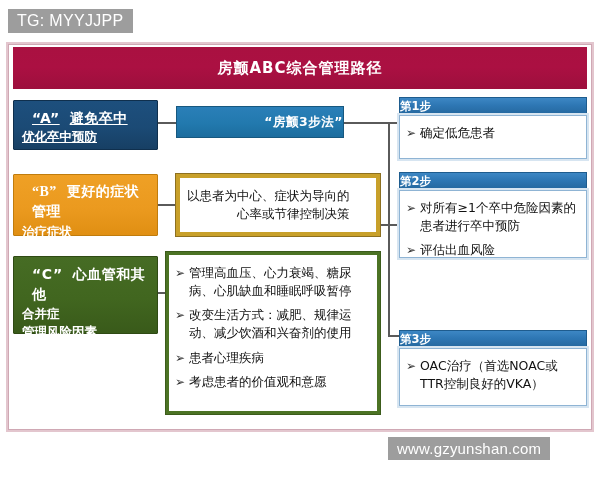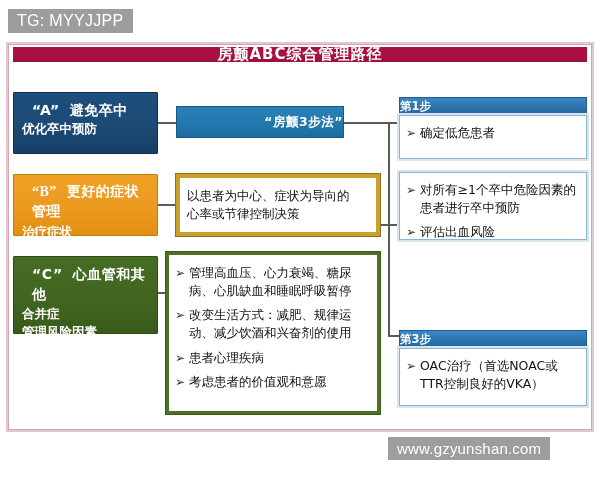--- a/index.html
+++ b/index.html
@@ -31,21 +31,21 @@
     background: #ffffff;
   }
   #frame::after{
     content:""; position:absolute; left:-1px; top:-1px; right:-1px; bottom:-1px;
     border:1px solid #cfa8b4; pointer-events:none;
   }
 
   
   #title-bar {
     position: absolute; left: 13px; top: 47px;
-    width: 574px; height: 15px;
+    width: 574px; height: 42px;
     background: linear-gradient(180deg, #b31349 0%, #a8104099 0%, #ab1042 48%, #9d0f3d 100%);
     background-color: #ac1142;
     display: flex; align-items: center; justify-content: center;
     z-index: 6;
   }
   #title-bar span {
     color: #ffffff; font-size: 15px; font-weight: bold; letter-spacing: 1px;
   }
 
   
@@ -55,23 +55,23 @@
     color: #ffffff;
     padding: 7px 8px 6px 8px;
     line-height: 1.45;
     font-size: 12.5px;
     font-weight: bold;
     border-radius: 1px;
   }
   .abc .lead { font-size: 14px; padding-left: 10px; letter-spacing: .5px; }
   .abc .lead .tag { margin-right: 10px; }
 
-  #box-a { left: 13px; top: 92px;  width: 145px; height: 62px;
+  #box-a { left: 13px; top: 100px;  width: 145px; height: 50px;
            background: linear-gradient(180deg,#1d4f7d 0%, #1b4a75 55%, #173f64 100%);
-           border: 1px solid #0f2f4d; }
+           border: 1px solid #0f2f4d; text-decoration: underline; }
   #box-b { left: 13px; top: 174px; width: 145px; height: 62px;
            background: linear-gradient(180deg,#efa025 0%, #eb9a1f 55%, #e08f13 100%);
            border: 1px solid #c07c0d; font-family: Liberation Serif, serif; }
   #box-c { left: 13px; top: 256px; width: 145px; height: 78px;
            background: linear-gradient(180deg,#466c24 0%, #41661f 55%, #395a1a 100%);
            border: 1px solid #2f4a14; }
 
   
   #box-3step {
     left: 176px; top: 106px; width: 168px; height: 32px;
@@ -81,20 +81,21 @@
   }
   #box-3step span { color: #ffffff; font-size: 12.5px; font-weight: bold; letter-spacing: .5px; }
 
   #box-bdesc {
     left: 176px; top: 174px; width: 204px; height: 62px;
     background: #ffffff;
     border: 4px solid #c8a02a;
     outline: 1px solid #8d7020;
     display: flex; align-items: center;
     padding: 0 7px;
+    text-align: right;
   }
   #box-bdesc .txt { font-size: 12.5px; color: #111111; line-height: 1.45; }
 
   #box-cdesc {
     left: 166px; top: 252px; width: 214px; height: 162px;
     background: #ffffff;
     border: 3px solid #4c7324;
     outline: 1px solid #3c5c1b;
   }
   #box-cdesc .list { padding: 9px 6px 0 6px; }
@@ -221,20 +222,23 @@
     </div>
     <div class="step-body">
       <div class="bullet">
         <span class="mk">➢</span>
         <span class="bt">确定低危患者</span>
       </div>
     </div>
   </div>
 
   <div class="box" id="step2">
+    <div class="step-head">
+      <span>第2步</span>
+    </div>
     <div class="step-body">
       <div class="bullet">
         <span class="mk">➢</span>
         <span class="bt">对所有≥1个卒中危险因素的患者进行卒中预防</span>
       </div>
       <div class="bullet">
         <span class="mk">➢</span>
         <span class="bt">评估出血风险</span>
       </div>
     </div>

